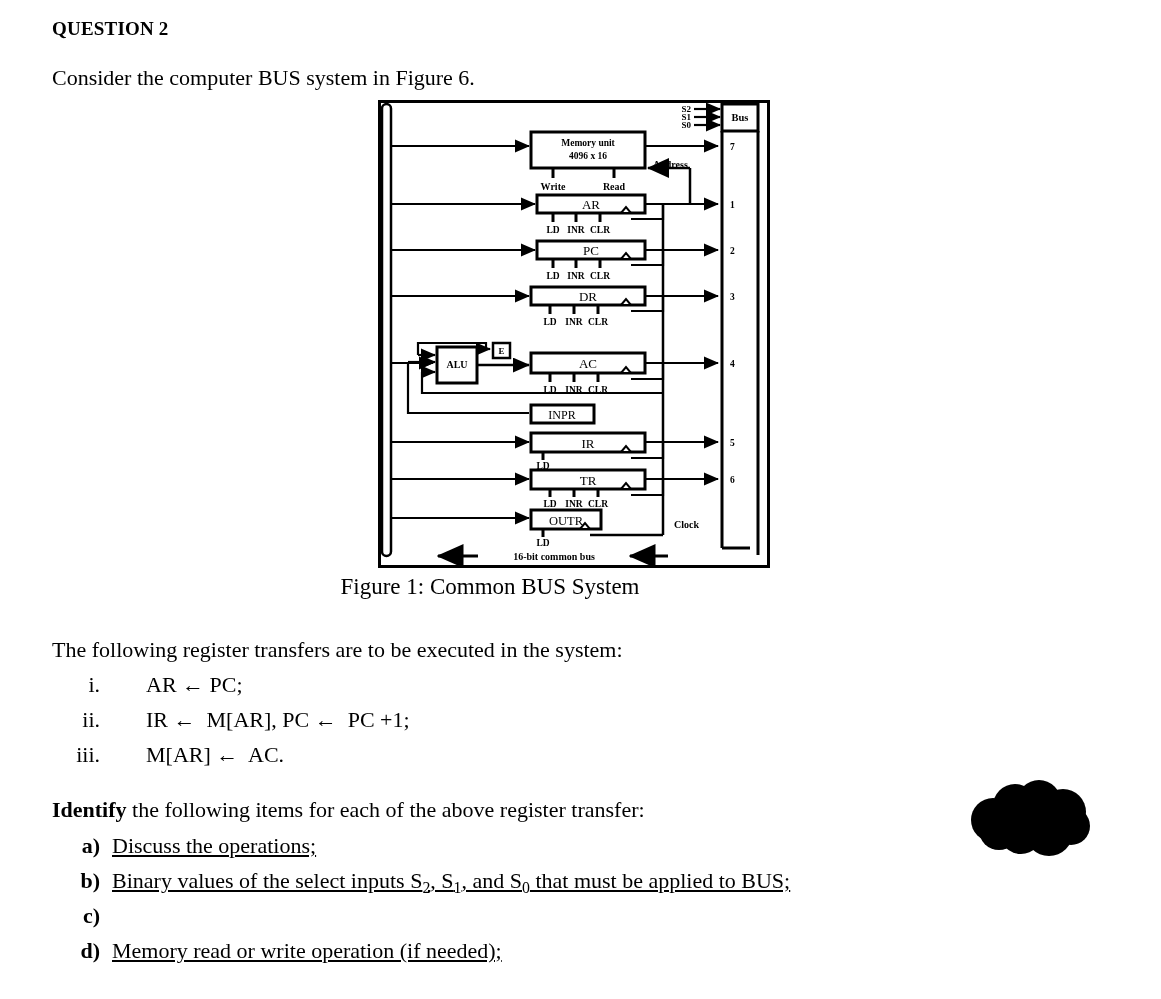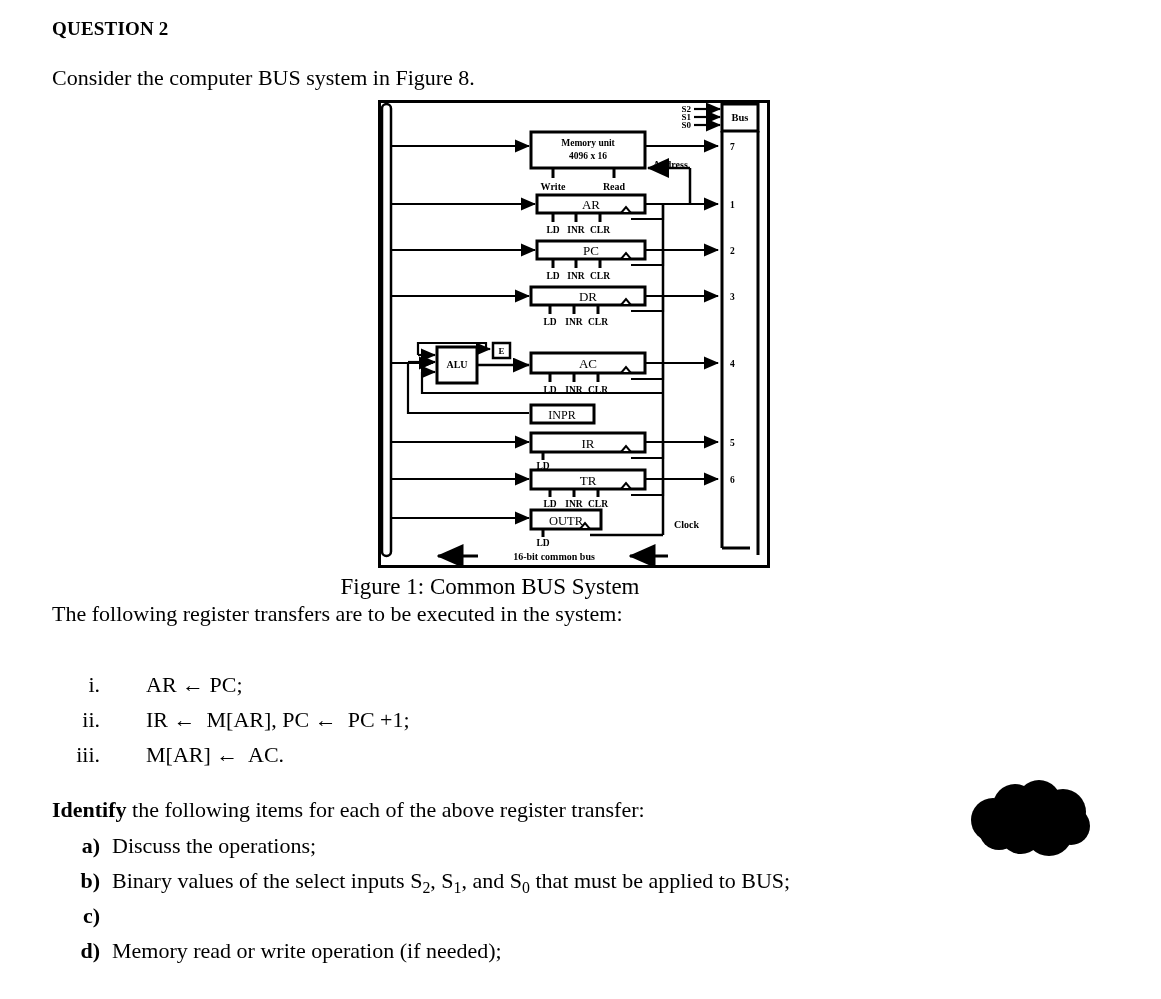--- a/index.html
+++ b/index.html
@@ -39,21 +39,21 @@
     position: absolute;
     left: 0; top: 574px;
     width: 988px;
     text-align: center;
     font-size: 23px;
   }
   .caption-inner { display: inline-block; margin-left: -8px; }
 
   .transfers-lead {
     position: absolute;
-    left: 52px; top: 601px;
+    left: 52px; top: 637px;
     font-size: 22px;
   }
   .transfer-list {
     position: absolute;
     left: 52px; top: 672px;
     width: 900px;
     font-size: 22px;
   }
   .transfer-row {
     display: flex;
@@ -91,21 +91,21 @@
     align-items: baseline;
     height: 35px;
   }
   .i-num {
     width: 48px;
     text-align: right;
     padding-right: 12px;
     font-weight: bold;
     flex: none;
   }
-  .i-body { white-space: pre; }
+  .i-body { white-space: pre; text-decoration: underline; }
   sub { font-size: .72em; }
 
   
   .blob {
     position: absolute;
     left: 963px; top: 780px;
     width: 140px; height: 82px;
   }
 
   
@@ -115,21 +115,21 @@
     width: 392px; height: 468px;
   }
   .figure svg { display: block; }
 </style>
 </head>
 <body>
 
 <div class="page">
 
   <div class="q-title">QUESTION 2</div>
-  <div class="intro">Consider the computer BUS system in Figure 8.</div>
+  <div class="intro">Consider the computer BUS system in Figure 6.</div>
 
   <div class="figure">
     <svg width="392" height="468" viewBox="0 0 392 468" xmlns="http://www.w3.org/2000/svg">
       <defs>
         <marker id="ah" markerWidth="7" markerHeight="7" refX="6.5" refY="3" orient="auto">
           <path d="M0,0 L7,3 L0,6 z" fill="#000"></path>
         </marker>
         <marker id="ahl" markerWidth="9" markerHeight="9" refX="8.5" refY="4" orient="auto">
           <path d="M0,0 L9,4 L0,8 z" fill="#000"></path>
         </marker>

